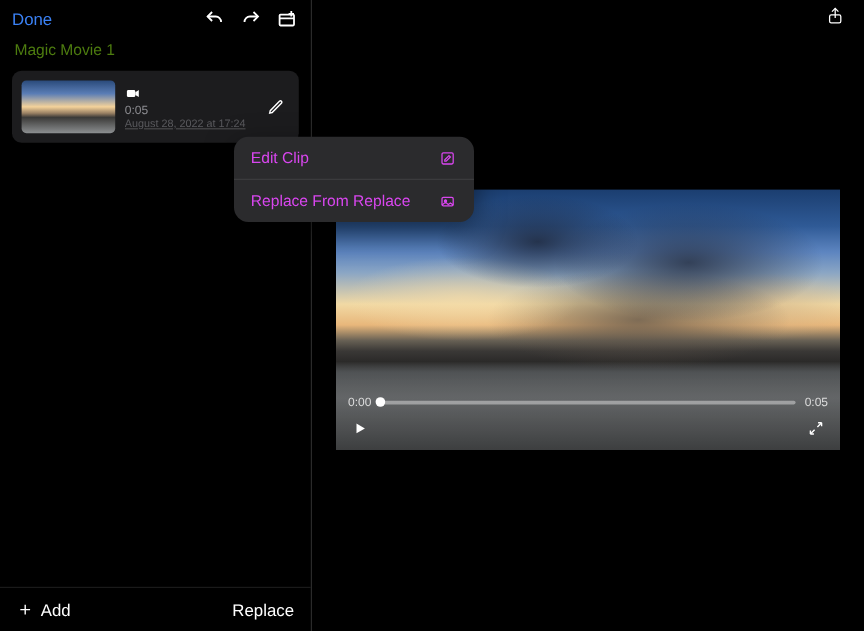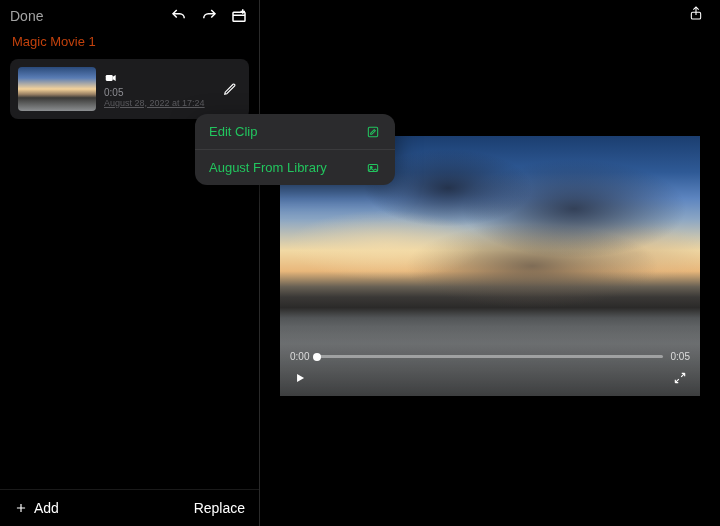--- a/index.html
+++ b/index.html
@@ -16,25 +16,25 @@
       width: 260px; height: 100%;
       display: flex; flex-direction: column;
       border-right: 1px solid #2a2a2a;
       position: relative;
     }
     .top-row {
       display: flex; align-items: center;
       padding: 6px 10px 2px 10px;
       gap: 10px;
     }
-    .done-btn { font-size: 14px; color: #a3a3a3; cursor: pointer; }
+    .done-btn { font-size: 14px; color: #3b82f6; cursor: pointer; }
     .spacer { flex: 1; }
     .icon-btn { width: 20px; height: 20px; display: flex; align-items: center; justify-content: center; cursor: pointer; color: #fff; }
     .icon-btn svg { width: 18px; height: 18px; }
-    .project-title { font-size: 13px; padding: 6px 12px 10px; color: #c2410c; }
+    .project-title { font-size: 13px; padding: 6px 12px 10px; color: #4d7c0f; }
     .clip-card {
       margin: 0 10px;
       background: #1c1c1e;
       border-radius: 8px;
       display: flex; align-items: center;
       padding: 8px;
       gap: 8px;
     }
     .thumb {
       width: 78px; height: 44px; border-radius: 4px; flex-shrink: 0;
@@ -68,21 +68,21 @@
     .share-btn svg { width: 16px; height: 20px; }
     .player-wrap {
       flex: 1; display: flex; align-items: center; justify-content: center;
       padding: 40px 20px 60px 20px;
     }
     .player {
       width: 420px;
       position: relative;
     }
     .video-surface {
-      width: 100%; height: 260px;
+      width: 100%; height: 217px;
       background:
         linear-gradient(180deg,
           #1b3e70 0%,
           #2f5a96 14%,
           #5d85c0 24%,
           #8ba6c4 32%,
           #f1d9a4 44%,
           #e8b77b 52%,
           #676054 58%,
           #3a3836 62%,
@@ -127,21 +127,21 @@
       width: 200px;
       background: #2b2b2d;
       border-radius: 12px;
       overflow: hidden;
       box-shadow: 0 8px 24px rgba(0,0,0,0.5);
     }
     .menu-item {
       display: flex; align-items: center; justify-content: space-between;
       padding: 10px 14px;
       font-size: 13px;
-      color: #22c55e;
+      color: #d946ef;
       cursor: pointer;
       border-bottom: 1px solid rgba(255,255,255,0.08);
     }
     .menu-item:last-child { border-bottom: none; }
     .menu-item svg { width: 16px; height: 14px; flex-shrink: 0; }
   </style>
 </head>
 <body>
 
 <div class="app">
@@ -250,20 +250,20 @@
 
 <div class="context-menu">
   <div class="menu-item">
     <span>Edit Clip</span>
     <svg viewBox="0 0 24 24" fill="none" stroke="currentColor" stroke-width="1.8">
         <rect x="4" y="4" width="16" height="16" rx="2"></rect>
         <path d="M14 8l2 2-6 6H8v-2l6-6z"></path>
       </svg>
   </div>
   <div class="menu-item">
-    <span>August From Library</span>
+    <span>Replace From Replace</span>
     <svg viewBox="0 0 24 24" fill="none" stroke="currentColor" stroke-width="1.8">
         <rect x="4" y="6" width="16" height="12" rx="2"></rect>
         <circle cx="9" cy="11" r="1.5" fill="currentColor"></circle>
         <path d="M4 17l5-4 4 3 3-2 4 3"></path>
       </svg>
   </div>
 </div>
 
 </body></html>

